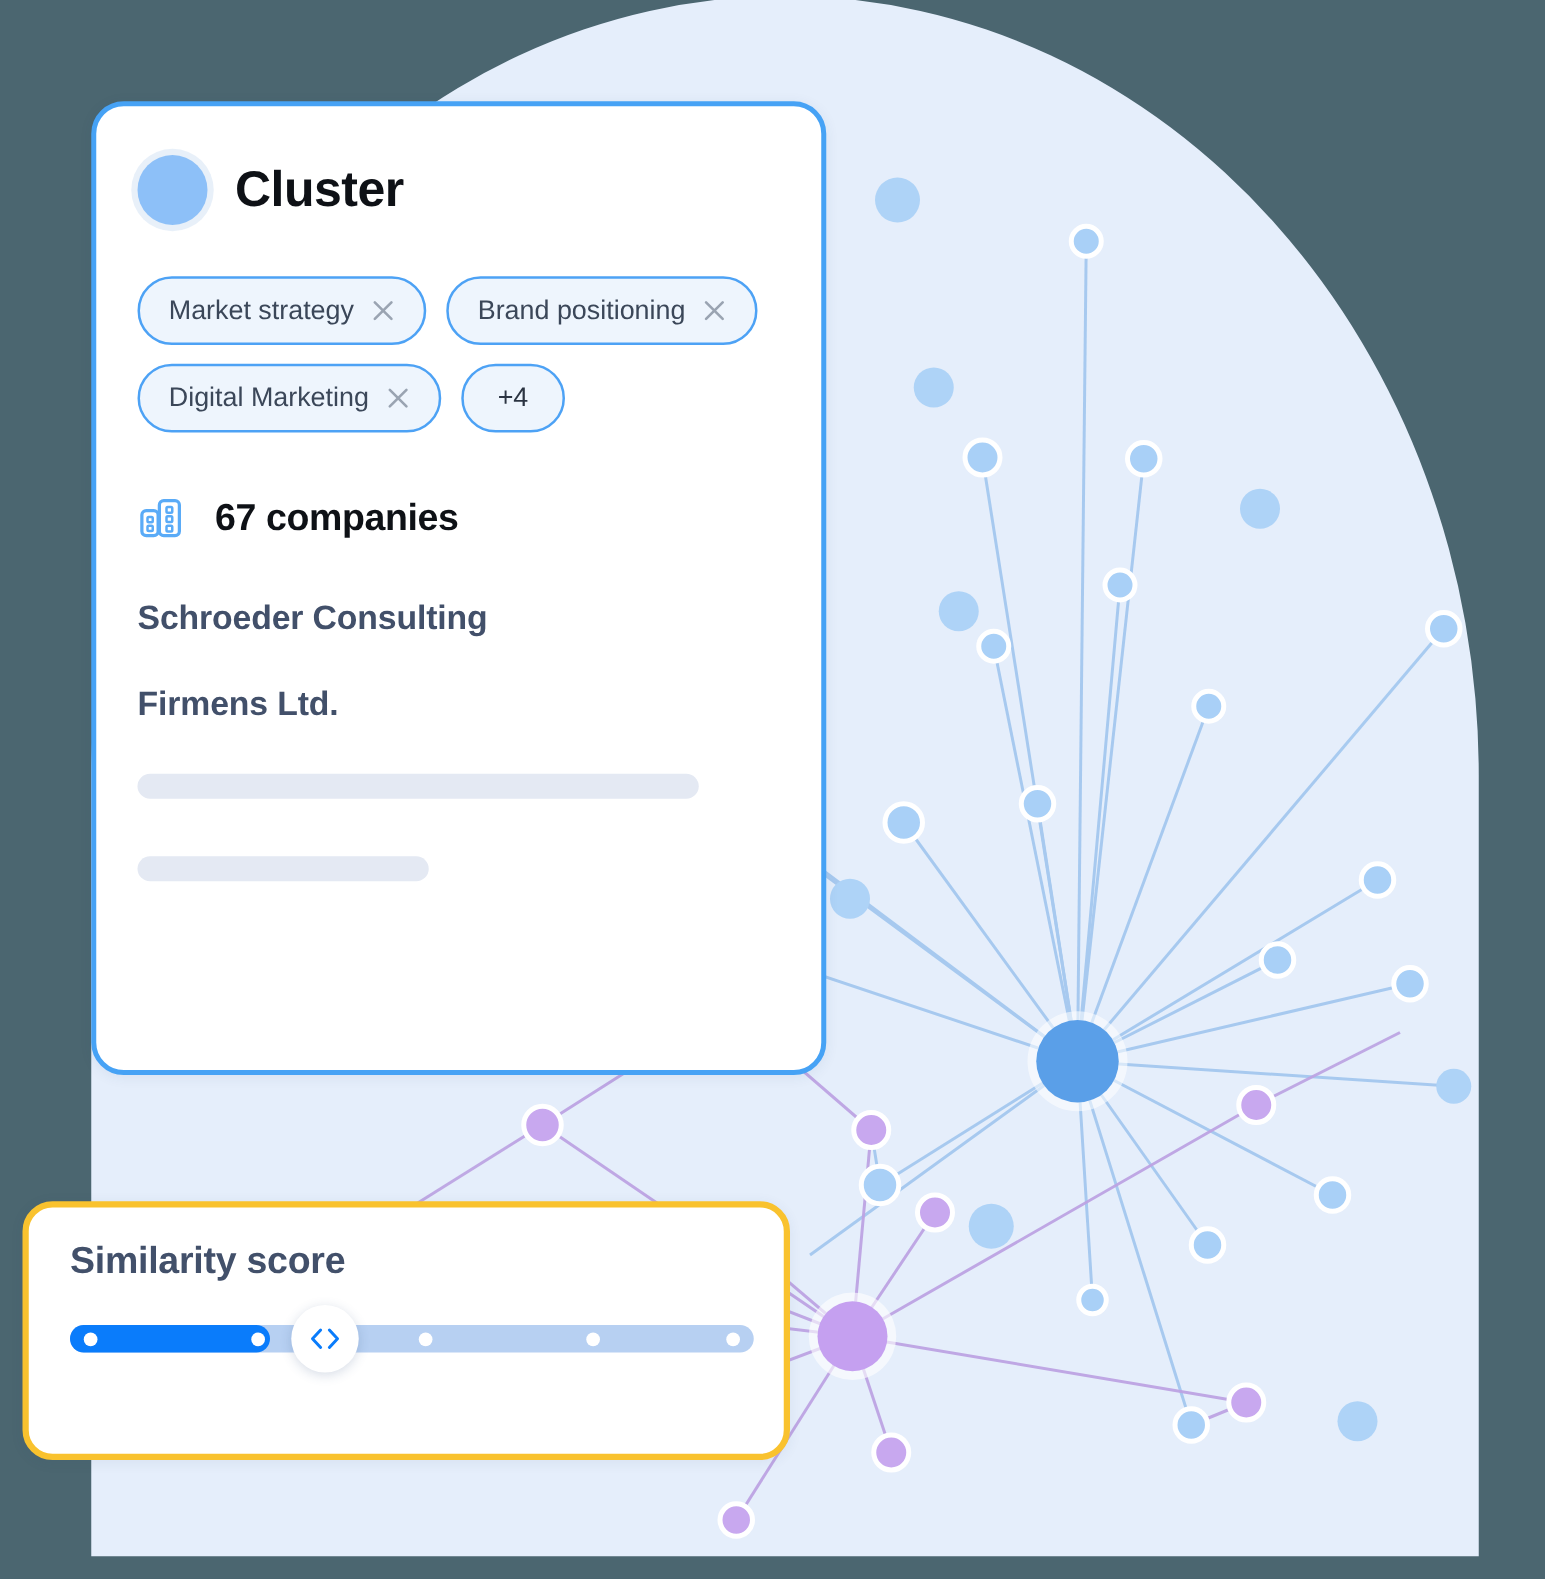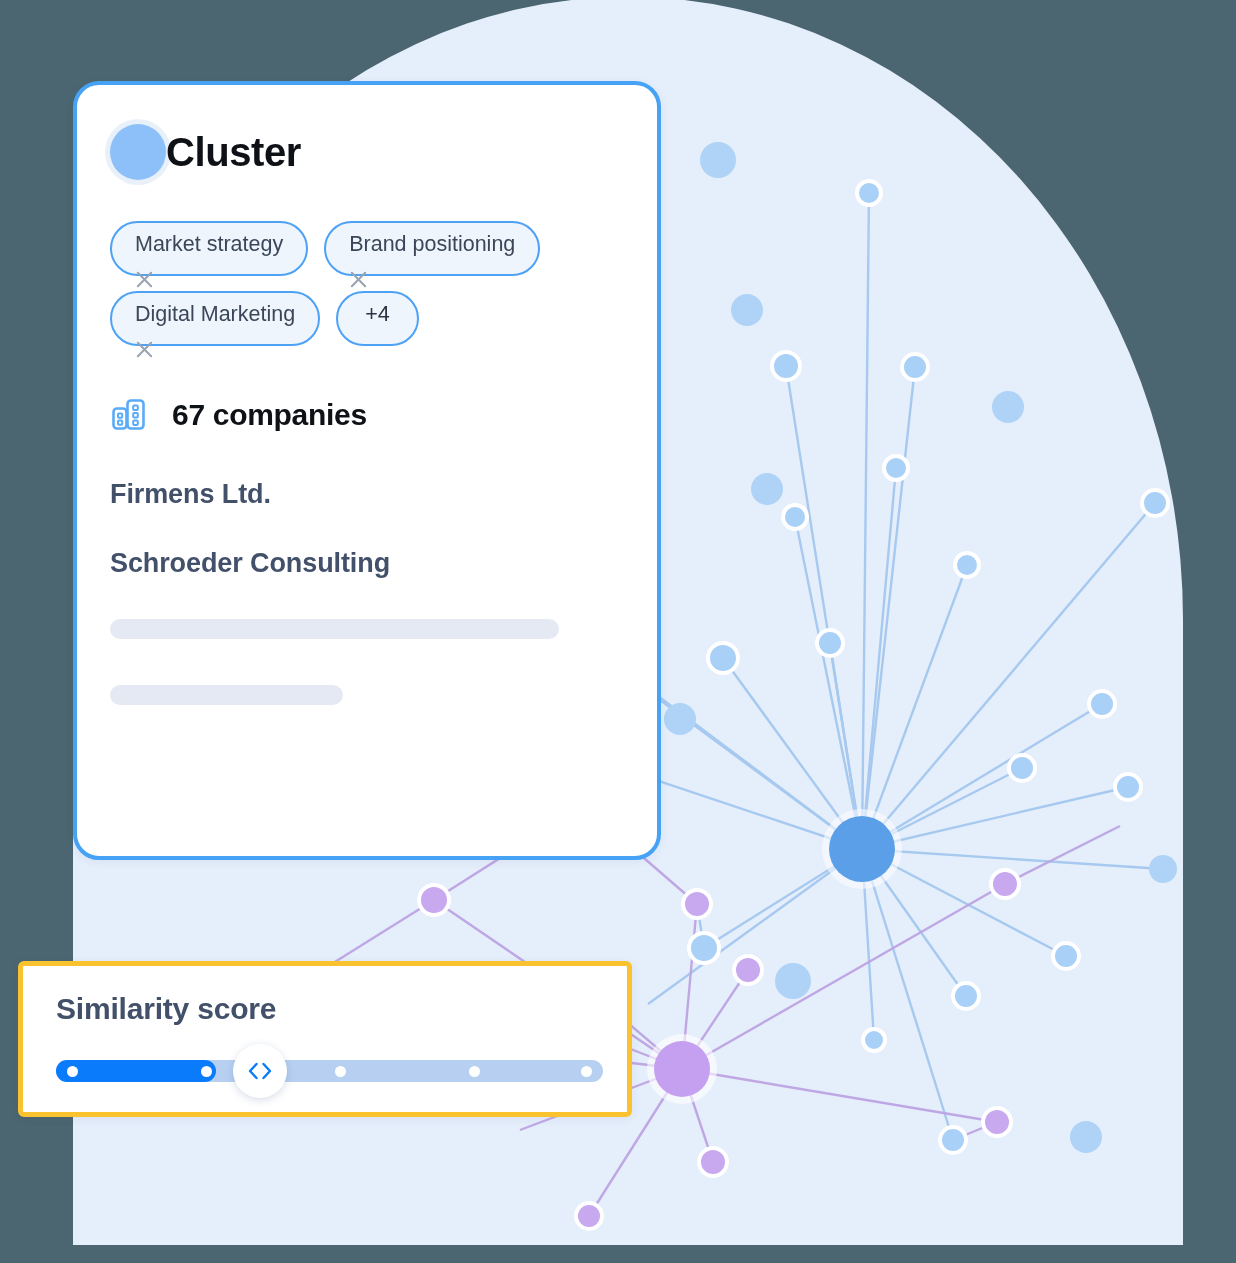--- a/index.html
+++ b/index.html
@@ -47,20 +47,21 @@
     background: #ffffff;
     border: 4px solid #46a2f5;
     border-radius: 26px;
     box-sizing: border-box;
     z-index: 5;
     box-shadow: 0 2px 10px rgba(40,70,110,0.07);
   }
   .card-head {
     display: flex;
     align-items: center;
+    gap: 22px;
     padding: 39px 0 0 33px;
   }
   .cluster-dot {
     width: 56px;
     height: 56px;
     border-radius: 50%;
     background: #8dc0f8;
     box-shadow: 0 0 0 5px rgba(180,205,235,0.30);
     flex: 0 0 auto;
   }
@@ -74,32 +75,31 @@
 
   .tags {
     display: flex;
     flex-wrap: wrap;
     gap: 15px 16px;
     padding: 41px 33px 0 33px;
     max-width: 530px;
   }
   .tag {
     display: inline-flex;
-    align-items: flex-start;
+    align-items: center;
     gap: 14px;
     background: #eef5fd;
     border: 2.5px solid #4da2f5;
     border-radius: 999px;
     padding: 11px 23px;
     font-size: 21.5px;
     color: #3b4759;
     line-height: 1;
     box-sizing: border-box;
     height: 55px;
-    flex-direction: column;
   }
   .tag.more {
     padding: 11px 27px;
     gap: 0;
     font-size: 21.5px;
     color: #2b3442;
   }
   .tag-x {
     width: 19px;
     height: 19px;
@@ -146,24 +146,24 @@
   }
   .skeleton.wide { width: 449px; }
   .skeleton.narrow { width: 233px; margin-top: 46px; }
 
   
   #similarity-card {
     position: absolute;
     left: 18px;
     top: 961px;
     width: 614px;
-    height: 156px;
+    height: 207px;
     background: #ffffff;
     border: 5px solid #f9c22e;
-    border-radius: 6px;
+    border-radius: 24px;
     box-sizing: border-box;
     z-index: 6;
     box-shadow: 0 2px 10px rgba(40,70,110,0.07);
   }
   .sim-title {
     font-size: 30px;
     font-weight: bold;
     color: #42506a;
     letter-spacing: -0.2px;
     padding: 28px 0 0 33px;
@@ -370,22 +370,22 @@
         <rect x="8" y="18.5" width="4.2" height="4.2" rx="1" fill="none" stroke="#5aabf7" stroke-width="2"></rect>
         <rect x="8" y="25.5" width="4.2" height="4.2" rx="1" fill="none" stroke="#5aabf7" stroke-width="2"></rect>
         <rect x="23.2" y="10.5" width="4.6" height="4.6" rx="1" fill="none" stroke="#5aabf7" stroke-width="2"></rect>
         <rect x="23.2" y="18" width="4.6" height="4.6" rx="1" fill="none" stroke="#5aabf7" stroke-width="2"></rect>
         <rect x="23.2" y="25.5" width="4.6" height="4.6" rx="1" fill="none" stroke="#5aabf7" stroke-width="2"></rect>
       </svg>
       <div class="companies-count">67 companies</div>
     </div>
 
     <div class="company-list">
+      <div class="company-name">Schroeder Consulting</div>
       <div class="company-name">Firmens Ltd.</div>
-      <div class="company-name">Schroeder Consulting</div>
       <div class="skeleton wide"></div>
       <div class="skeleton narrow"></div>
     </div>
   </div>
 
   <div id="similarity-card">
     <div class="sim-title">Similarity score</div>
 
     <div class="slider-wrap">
       <div class="slider-track"></div>

